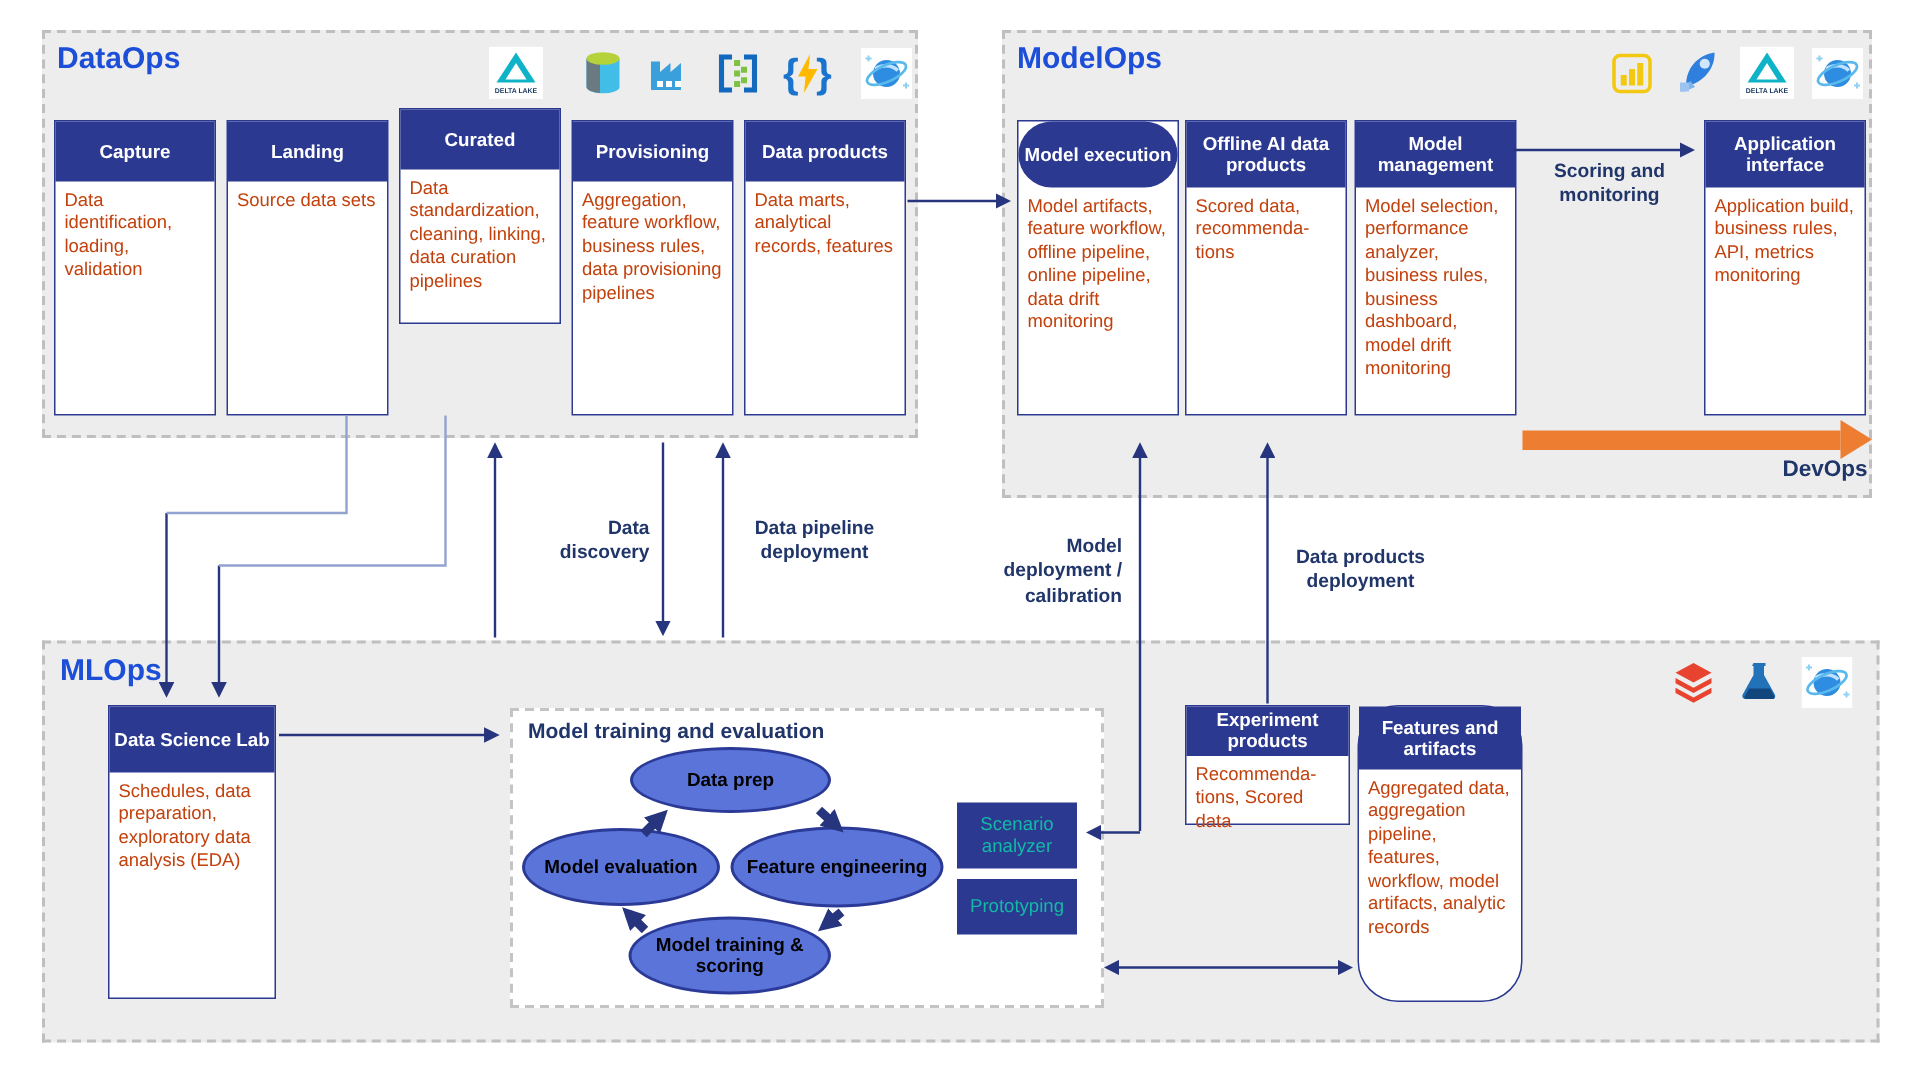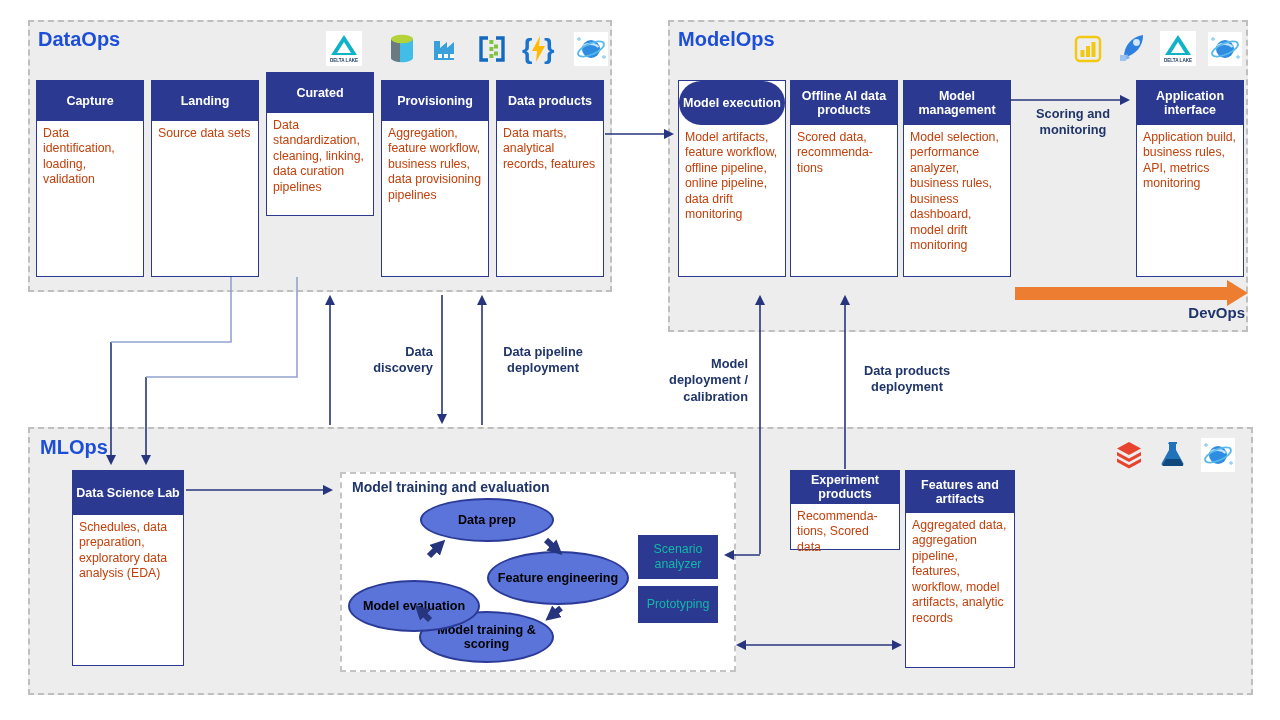--- a/index.html
+++ b/index.html
@@ -175,30 +175,30 @@
     <div class="col-h" style="height:40px;">Data Science Lab</div>
     <div class="col-b">Schedules, data preparation, exploratory data analysis (EDA)</div>
   </div>
 
   <div class="trainbox" style="left:340px;top:472px;width:396px;height:200px;"></div>
   <div class="lbl" style="left:352px;top:479px;font-size:14px;">Model training and evaluation</div>
 
   <div class="ellipse" style="left:420px;top:498px;width:134px;height:44px;">Data prep</div>
   <div class="ellipse" style="left:487px;top:551px;width:142px;height:54px;">Feature engineering</div>
   <div class="ellipse" style="left:419px;top:611px;width:135px;height:52px;">Model training &amp; scoring</div>
-  <div class="ellipse" style="left:348px;top:580px;width:132px;height:52px;">Model evaluation</div>
+  <div class="ellipse" style="left:348px;top:552px;width:132px;height:52px;">Model evaluation</div>
 
   <div class="navybox" style="left:638px;top:535px;width:80px;height:44px;">Scenario analyzer</div>
   <div class="navybox" style="left:638px;top:586px;width:80px;height:37px;">Prototyping</div>
 
   <div class="col" style="left:790px;top:470px;width:110px;height:80px;">
     <div class="col-h" style="height:38px;">Experiment products</div>
     <div class="col-b">Recommenda-tions, Scored data</div>
   </div>
-  <div class="col" style="left:905px;top:470px;width:110px;height:198px;">
+  <div class="col" style="left:905px;top:470px;width:110px;height:198px;border-radius:27px;">
     <div class="col-h" style="height:38px;">Features and artifacts</div>
     <div class="col-b">Aggregated data, aggregation pipeline, features, workflow, model artifacts, analytic records</div>
   </div>
 
   <svg class="overlay" width="1280" height="720" viewBox="0 0 1280 720">
     <defs>
       <marker id="ah" viewBox="0 0 10 10" refX="7" refY="5" markerWidth="6.5" markerHeight="6.5" orient="auto-start-reverse">
         <path d="M0 0 L10 5 L0 10 z" fill="#26357E"></path>
       </marker>
       <marker id="ahBig" viewBox="0 0 10 10" refX="6" refY="5" markerWidth="15" markerHeight="15" markerUnits="userSpaceOnUse" orient="auto-start-reverse">

